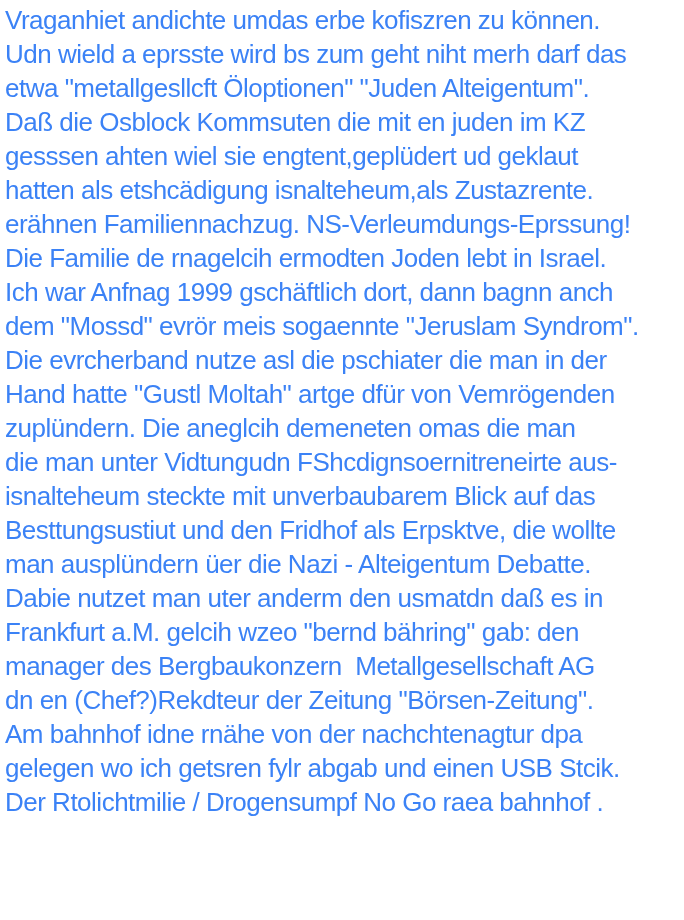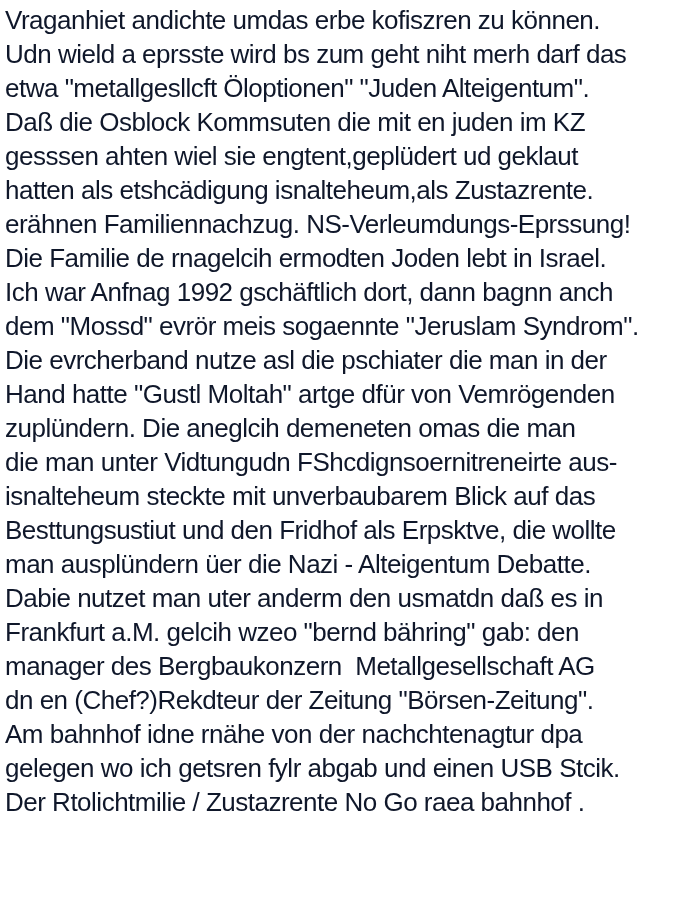--- a/index.html
+++ b/index.html
@@ -13,45 +13,45 @@
     overflow: hidden;
     background: #ffffff;
     box-sizing: border-box;
     padding: 3px 0 0 5px;
   }
   .text-line {
     font-family: "Liberation Sans", sans-serif;
     font-size: 26px;
     line-height: 34px;
     letter-spacing: -0.5px;
-    color: #0f172a;
+    color: #3b82f6;
     white-space: pre;
   }
 </style>
 </head>
 <body>
 
 <div class="page">
   <div class="text-line">Vraganhiet andichte umdas erbe kofiszren zu können.</div>
   <div class="text-line">Udn wield a eprsste wird bs zum geht niht merh darf das</div>
   <div class="text-line">etwa "metallgesllcft Öloptionen" "Juden Alteigentum".</div>
   <div class="text-line">Daß die Osblock Kommsuten die mit en juden im KZ</div>
   <div class="text-line">gesssen ahten wiel sie engtent,geplüdert ud geklaut</div>
   <div class="text-line">hatten als etshcädigung isnalteheum,als Zustazrente.</div>
   <div class="text-line">erähnen Familiennachzug. NS-Verleumdungs-Eprssung!</div>
   <div class="text-line">Die Familie de rnagelcih ermodten Joden lebt in Israel.</div>
-  <div class="text-line">Ich war Anfnag 1992 gschäftlich dort, dann bagnn anch</div>
+  <div class="text-line">Ich war Anfnag 1999 gschäftlich dort, dann bagnn anch</div>
   <div class="text-line">dem "Mossd" evrör meis sogaennte "Jeruslam Syndrom".</div>
   <div class="text-line">Die evrcherband nutze asl die pschiater die man in der</div>
   <div class="text-line">Hand hatte "Gustl Moltah" artge dfür von Vemrögenden</div>
   <div class="text-line">zuplündern. Die aneglcih demeneten omas die man</div>
   <div class="text-line">die man unter Vidtungudn FShcdignsoernitreneirte aus-</div>
   <div class="text-line">isnalteheum steckte mit unverbaubarem Blick auf das</div>
   <div class="text-line">Besttungsustiut und den Fridhof als Erpsktve, die wollte</div>
   <div class="text-line">man ausplündern üer die Nazi - Alteigentum Debatte.</div>
   <div class="text-line">Dabie nutzet man uter anderm den usmatdn daß es in</div>
   <div class="text-line">Frankfurt a.M. gelcih wzeo "bernd bähring" gab: den</div>
   <div class="text-line">manager des Bergbaukonzern  Metallgesellschaft AG</div>
   <div class="text-line">dn en (Chef?)Rekdteur der Zeitung "Börsen-Zeitung".</div>
   <div class="text-line">Am bahnhof idne rnähe von der nachchtenagtur dpa</div>
   <div class="text-line">gelegen wo ich getsren fylr abgab und einen USB Stcik.</div>
-  <div class="text-line">Der Rtolichtmilie / Zustazrente No Go raea bahnhof .</div>
+  <div class="text-line">Der Rtolichtmilie / Drogensumpf No Go raea bahnhof .</div>
 </div>
 
 </body></html>

